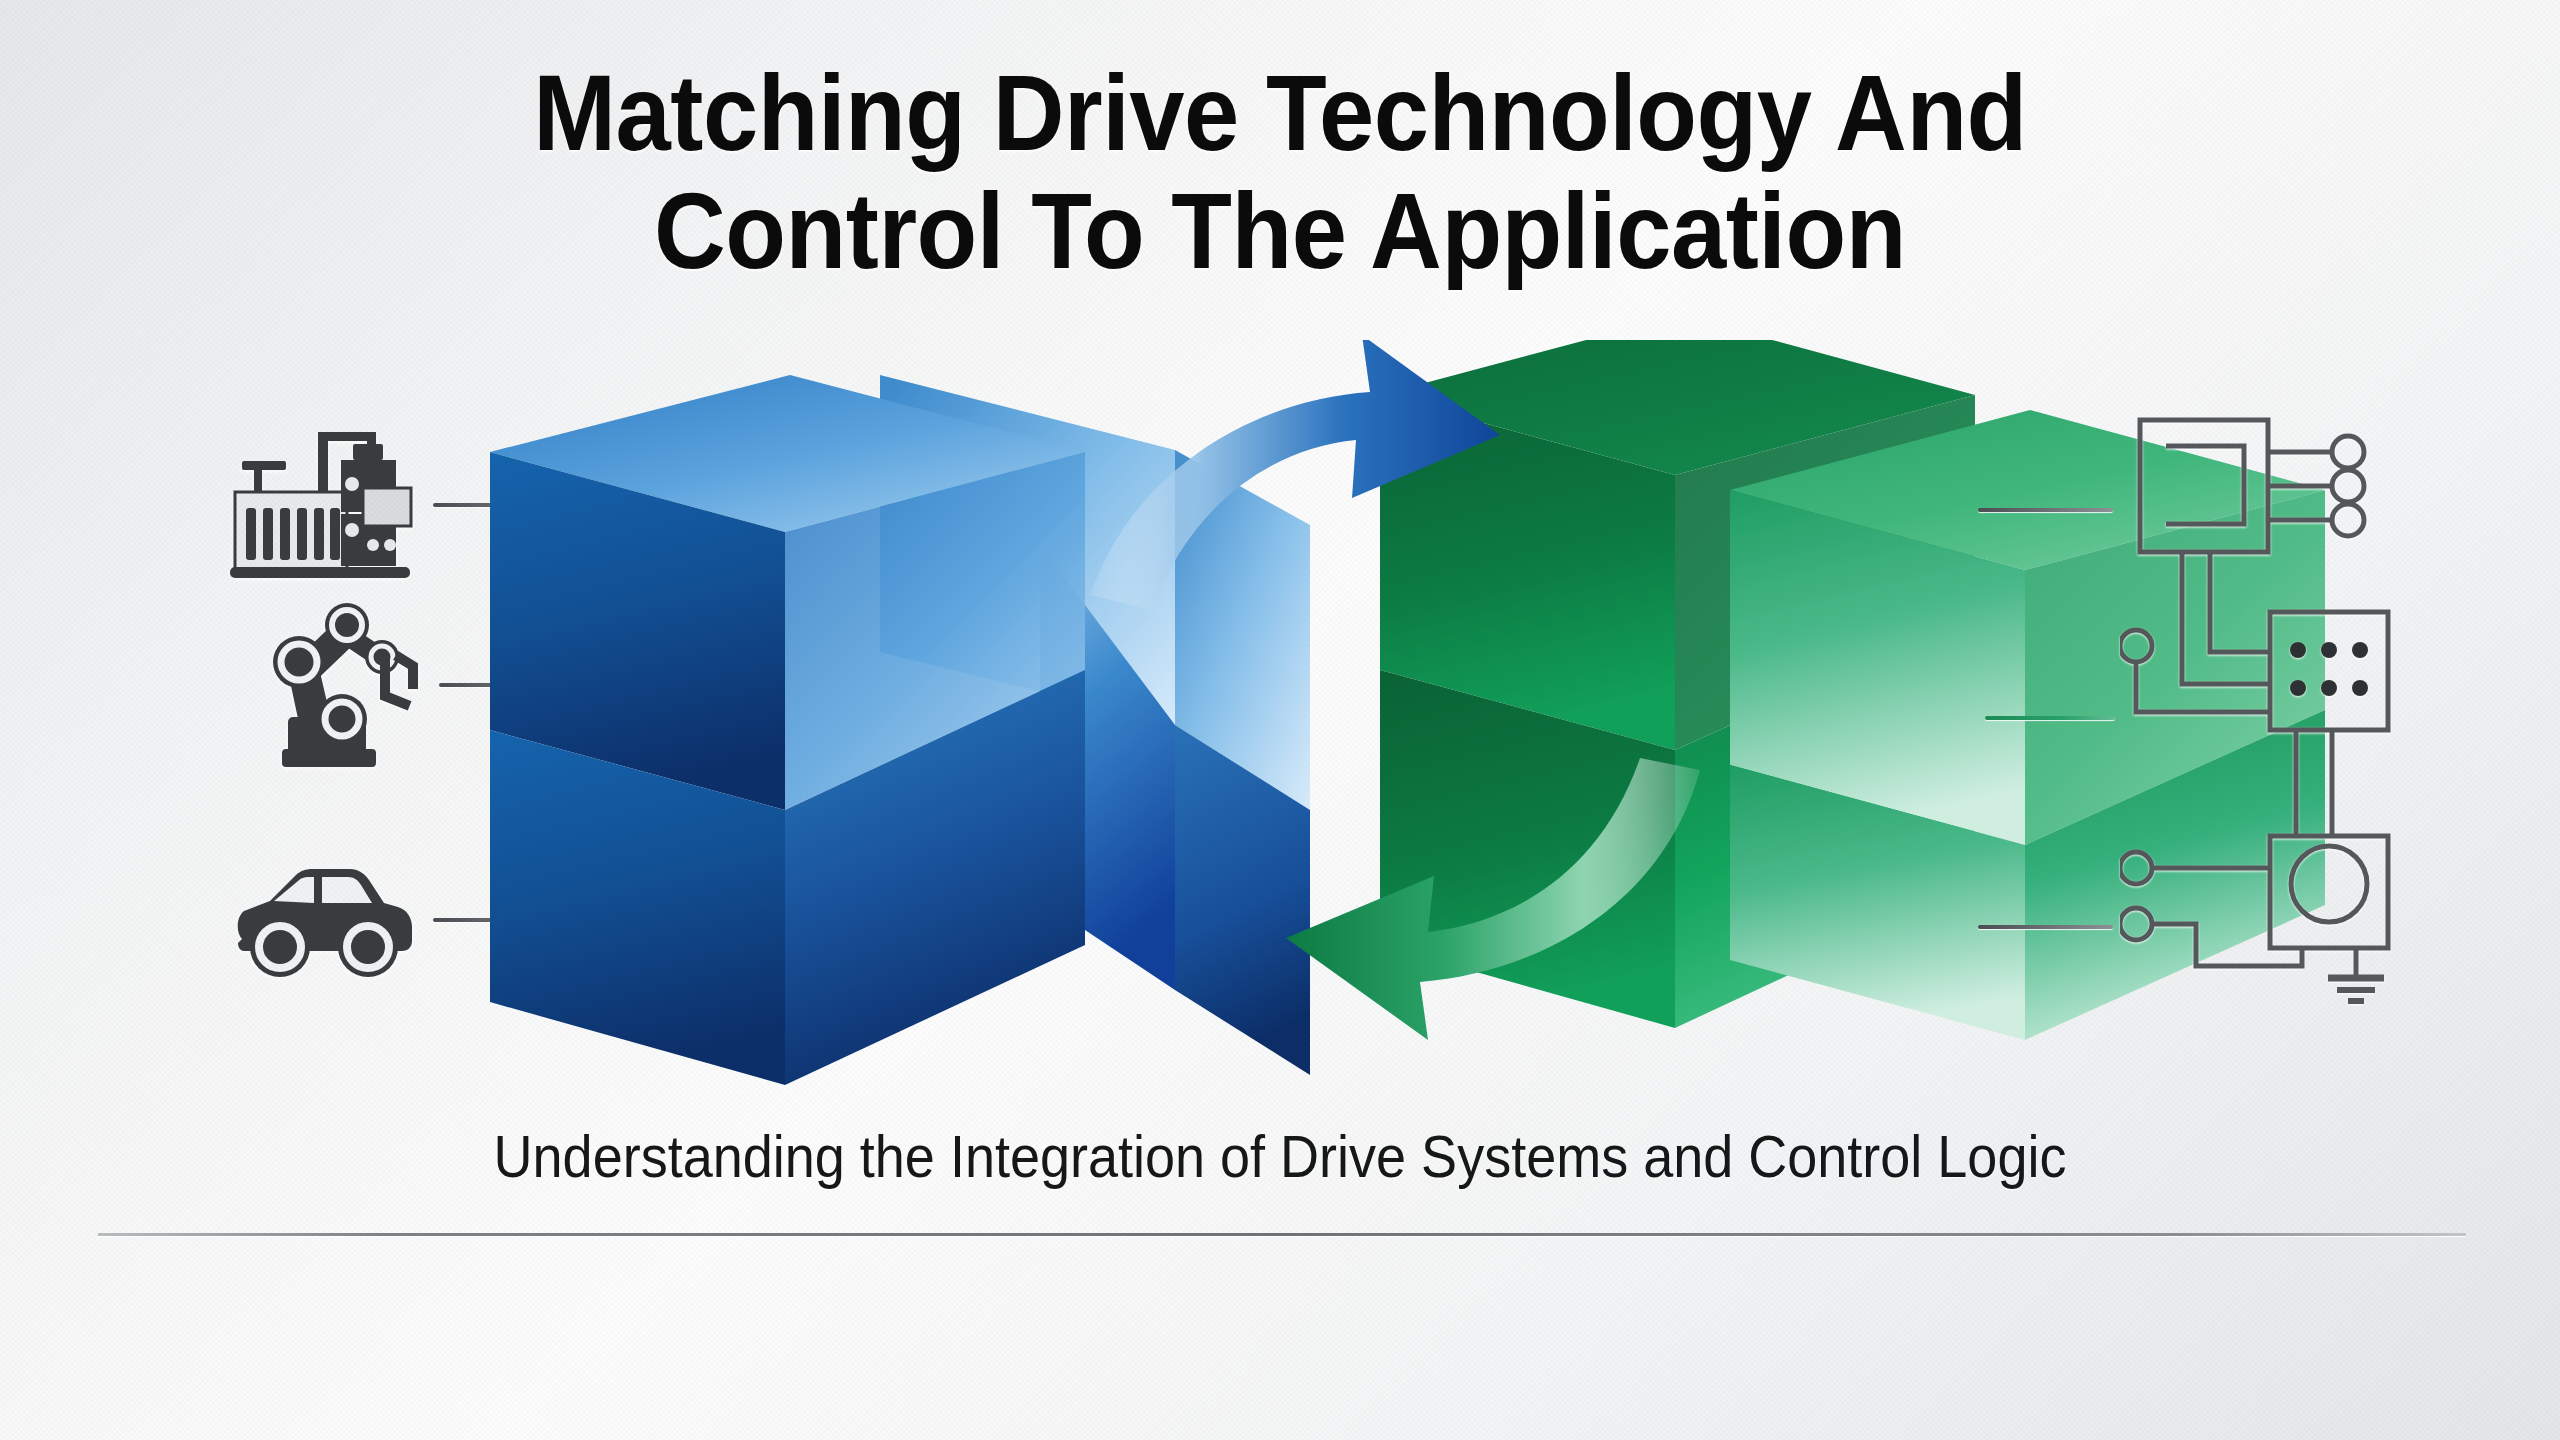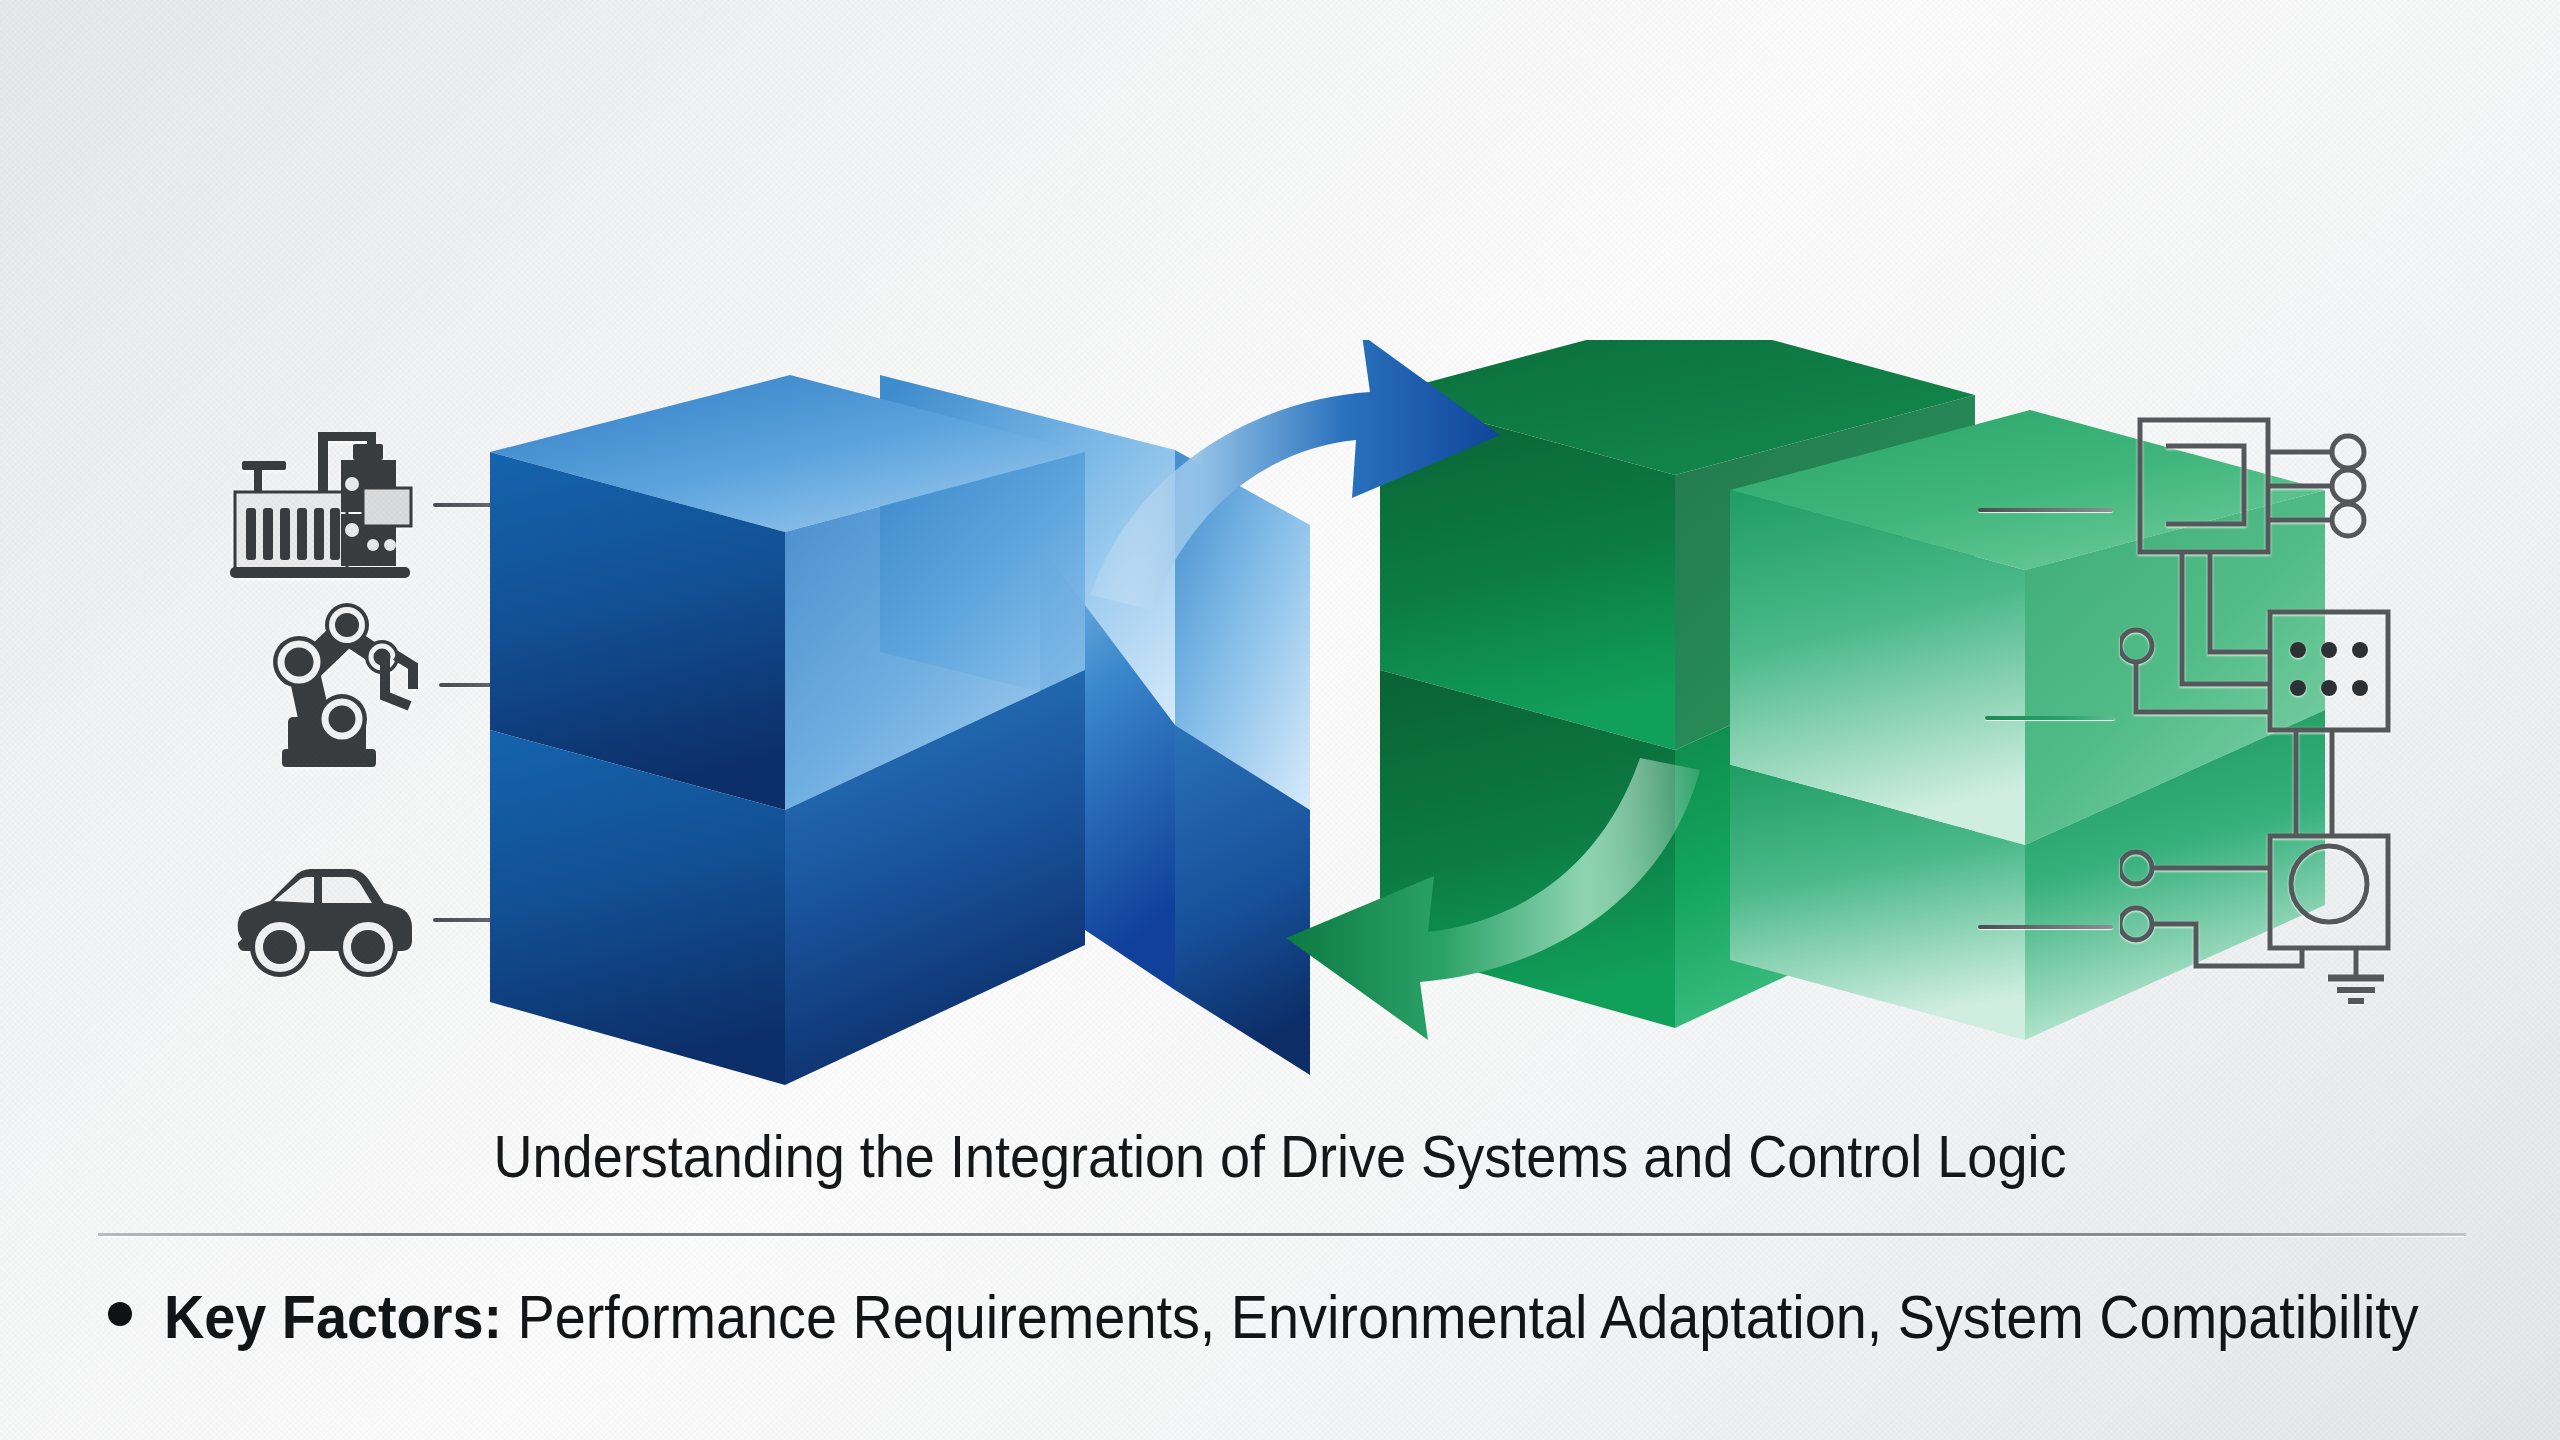--- a/index.html
+++ b/index.html
@@ -151,20 +151,24 @@
   }
   .bullet-text .lead {
     font-weight: bold;
   }
 </style>
 </head>
 <body>
 
 <div id="slide">
 
+  <div class="title-block">
+    <div class="title-line">Matching Drive Technology And</div>
+    <div class="title-line">Control To The Application</div>
+  </div>
 
   <div class="icon-row" style="left:230px; top:430px;">
     <div class="glyph">
       <svg width="185" height="150" viewBox="0 0 185 150">
         <g fill="#3a3d40">
 
           <rect x="88" y="6" width="10" height="62"></rect>
           <rect x="88" y="2" width="56" height="9"></rect>
           <rect x="137" y="2" width="9" height="38"></rect>
 
@@ -450,18 +454,14 @@
                  L1428,592
                  C1518,582 1602,528 1640,418 Z" fill="url(#greenArrow)"></path>
       </g>
     </svg>
   </div>
 
   <div class="subtitle">Understanding the Integration of Drive Systems and Control Logic</div>
 
   <div class="divider"></div>
 
-  <div class="bullet-row">
-    <div class="bullet-dot"></div>
-    <div class="bullet-text"><span class="lead">Key Factors:</span><span> Performance Requirements, Environmental Adaptation, System Compatibility</span></div>
-  </div>
 
 </div>
 
 </body></html>

